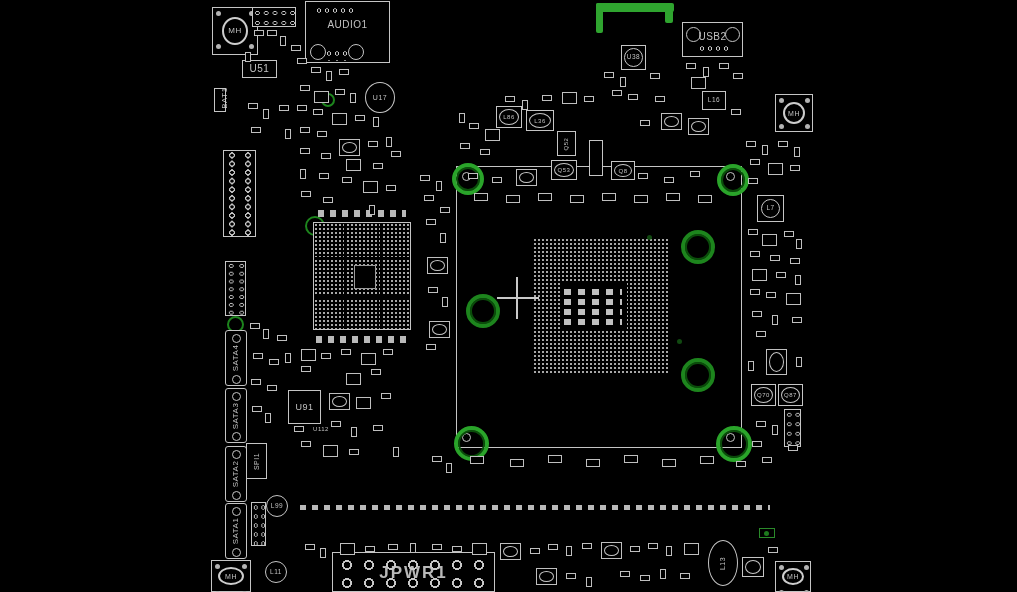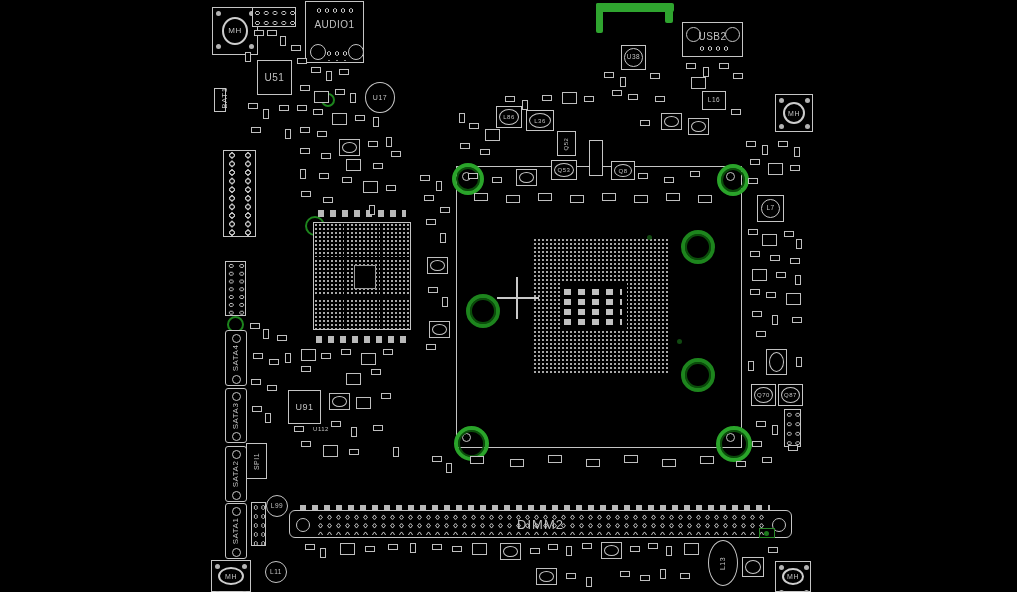--- a/index.html
+++ b/index.html
@@ -56,21 +56,21 @@
     <div class="clbl" style="font-size:7px">MH</div>
   </div>
   <div class="bx mh" style="left:775px;top:561px;width:36px;height:31px;--o:25px">
     <div class="ring" style="inset:6px"></div>
     <div class="dd"></div>
     <div class="clbl" style="font-size:7px">MH</div>
   </div>
 
   <div class="bx ringsB" style="left:252px;top:7px;width:44px;height:20px;background-size:8.8px 10px"></div>
 
-  <div class="bx" style="left:305px;top:1px;width:59px;height:62px">
+  <div class="bx" style="left:305px;top:1px;width:85px;height:62px">
     <div class="ringsB" style="position:absolute;left:9px;top:4px;width:42px;height:11px"></div>
     <div class="clbl" style="top:-14px;font-size:10px">AUDIO1</div>
     <div class="bx cir" style="left:4px;top:42px;width:16px;height:16px"></div>
     <div class="bx cir" style="left:42px;top:42px;width:16px;height:16px"></div>
     <div class="ringsB" style="position:absolute;left:19px;top:47px;width:24px;height:12px"></div>
   </div>
 
 
 
   <div class="gt" style="left:596px;top:3px;width:78px;height:9px"></div>
@@ -83,21 +83,21 @@
   </div>
 
   <div class="bx" style="left:682px;top:22px;width:61px;height:35px">
     <div class="bx cir" style="left:3px;top:4px;width:15px;height:15px"></div>
     <div class="bx cir" style="left:42px;top:4px;width:15px;height:15px"></div>
     <div class="clbl" style="font-size:10px;top:-6px">USB2</div>
     <div class="ringsB" style="position:absolute;left:15px;top:21px;width:30px;height:10px"></div>
   </div>
 
 
-  <div class="bx" style="left:257px;top:60px;width:35px;height:35px">
+  <div class="bx" style="left:242px;top:60px;width:35px;height:18px">
     <div class="clbl" style="font-size:10px">U51</div>
   </div>
 
   <div class="bx" style="left:214px;top:88px;width:12px;height:24px"></div>
   <div class="vlbl" style="left:218px;top:76px;width:14px;height:44px;position:absolute">
     <span style="font-size:8px">BAT1</span>
   </div>
 
   <div class="bx cir" style="left:365px;top:82px;width:30px;height:31px">
     <div class="clbl" style="font-size:7px">U17</div>
@@ -223,30 +223,28 @@
     <div class="bx cir" style="position:absolute;inset:2px"></div>
     <div class="clbl" style="font-size:6px">Q70</div>
   </div>
   <div class="bx" style="left:778px;top:384px;width:25px;height:22px">
     <div class="bx cir" style="position:absolute;inset:2px"></div>
     <div class="clbl" style="font-size:6px">Q87</div>
   </div>
   <div class="bx ringsB" style="left:784px;top:409px;width:17px;height:38px;background-size:8.5px 9.5px"></div>
 
   <div class="caps" style="position:absolute;left:300px;top:505px;width:470px;height:5px"></div>
-  <div class="bx" style="left:289px;top:510px;width:503px;height:28px;border-radius:6px">
-    <div class="bx cir" style="left:6px;top:7px;width:14px;height:14px"></div>
-    <div class="bx cir" style="left:482px;top:7px;width:14px;height:14px"></div>
-    <div class="ringsB" style="position:absolute;left:26px;right:26px;top:2px;bottom:2px;background-size:9px 8.5px"></div>
-    <div class="clbl" style="font-size:13px;letter-spacing:1px">DIMM2</div>
-  </div>
   <div style="position:absolute;left:759px;top:528px;width:16px;height:10px;border:1px solid #2a8a2a;box-sizing:border-box">
     <div class="gdot" style="left:4px;top:2px;width:5px;height:5px;opacity:1"></div>
   </div>
 
+  <div class="bx" style="left:332px;top:552px;width:163px;height:40px">
+    <div class="pwr" style="position:absolute;inset:3px"></div>
+    <div class="clbl" style="font-size:17px;letter-spacing:2px;font-weight:bold;color:#c9c9c9">JPWR1</div>
+  </div>
   <div class="bx cir" style="left:708px;top:540px;width:30px;height:46px">
     <div class="vlbl">
         <span style="font-size:7px">L13</span>
       </div>
   </div>
   <div class="bx" style="left:742px;top:557px;width:22px;height:20px">
     <div class="bx cir" style="position:absolute;inset:2px"></div>
   </div>
 
   <i class="p v" style="left:245px;top:52px"></i>

